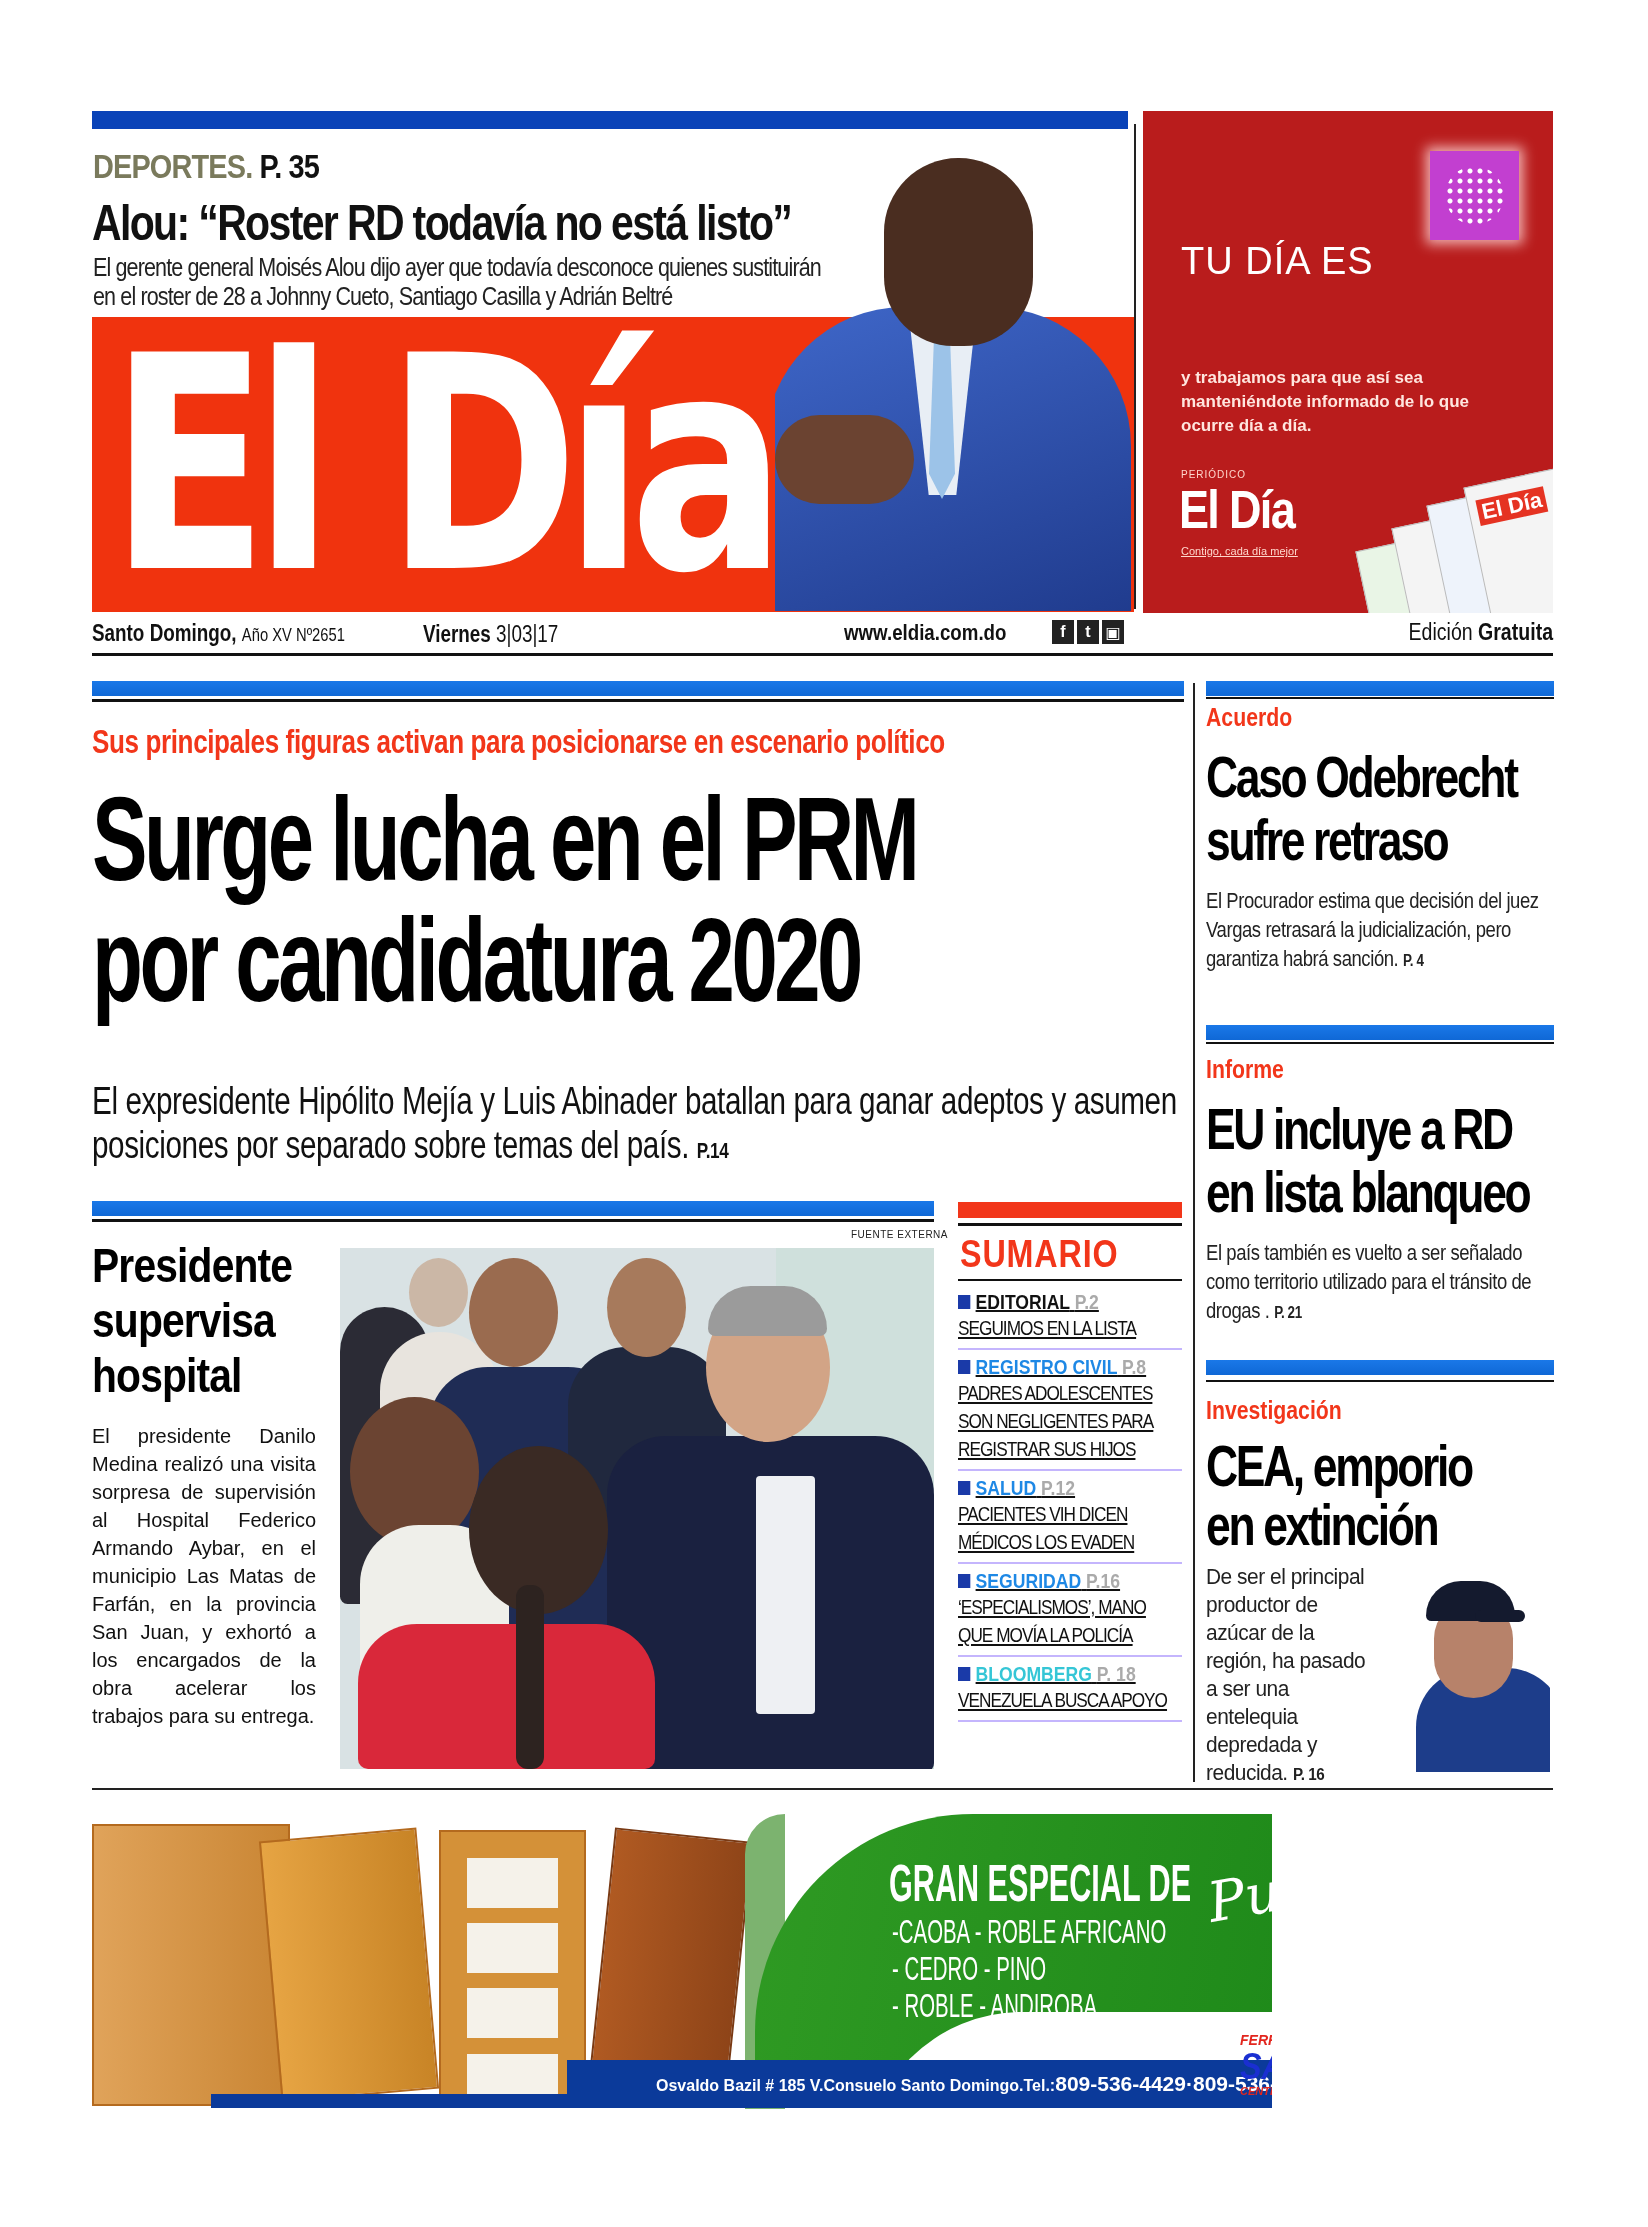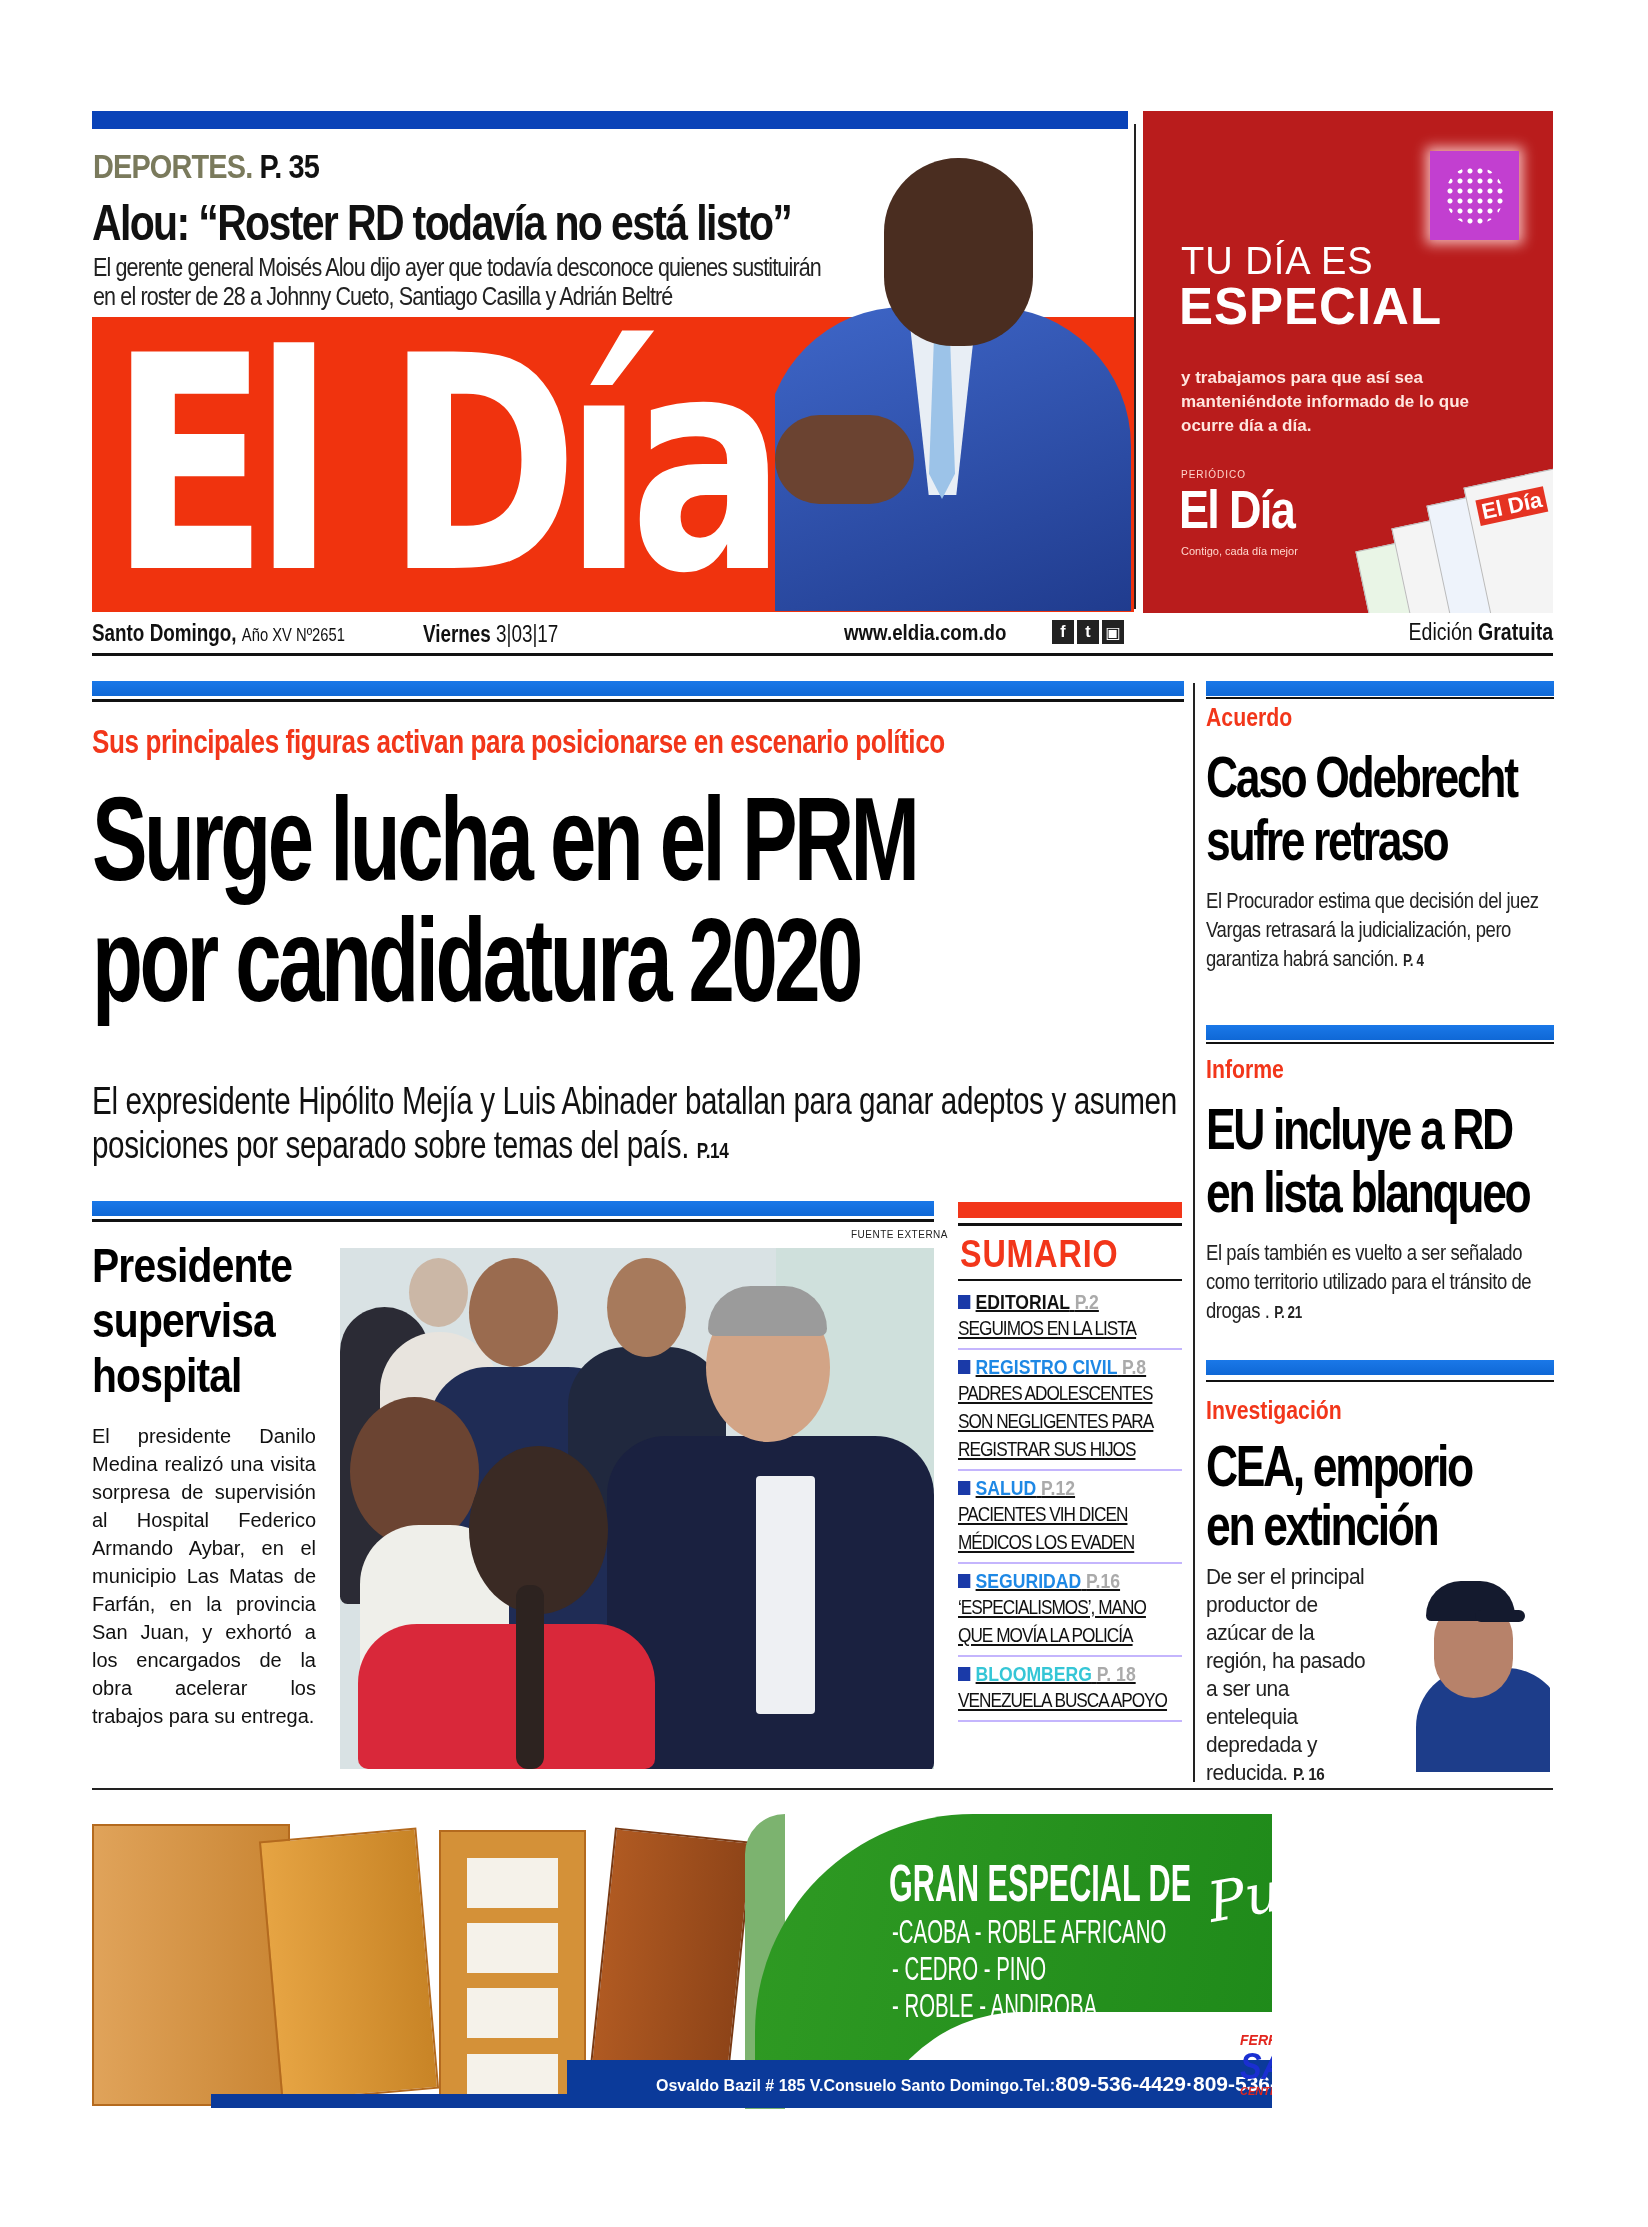--- a/index.html
+++ b/index.html
@@ -29,21 +29,21 @@
 
   
   .ad-top { left: 1143px; top: 111px; width: 410px; height: 502px; background: #b91c1c; overflow: hidden; }
   .ad-icon { position: absolute; left: 287px; top: 40px; width: 89px; height: 89px; background: #c23fd0; box-shadow: 0 0 12px 4px rgba(255,220,220,0.8); display: flex; align-items: center; justify-content: center; }
   .ad-icon .dots { width: 59px; height: 59px; border-radius: 50%; background: radial-gradient(circle, #fff 2px, transparent 3px) 0 0/10px 10px; clip-path: circle(50%); }
   .ad-line1 { position: absolute; left: 38px; top: 129px; font-size: 38px; color: #fff; letter-spacing: 1px; }
   .ad-line2 { position: absolute; left: 36px; top: 166px; font-size: 51px; font-weight: 700; color: #fff; letter-spacing: 1px; }
   .ad-body { position: absolute; left: 38px; top: 255px; width: 297px; font-size: 17px; line-height: 24px; color: #ffe6df; font-weight: 700; }
   .ad-periodico { position: absolute; left: 38px; top: 358px; font-size: 10px; color: #ffd6cc; letter-spacing: 1px; }
   .ad-logo { position: absolute; left: 36px; top: 368px; font-size: 53px; font-weight: 700; color: #fff; letter-spacing: -2px; transform: scaleX(0.85); transform-origin: left; }
-  .ad-slogan { position: absolute; left: 38px; top: 434px; font-size: 11px; color: #ffd6cc; }
+  .ad-slogan { position: absolute; left: 38px; top: 434px; font-size: 11px; color: #ffd6cc; text-decoration: underline; }
   .ad-papers { position: absolute; left: 218px; top: 376px; width: 228px; height: 158px; transform: rotate(-12deg); }
   .paper { position: absolute; background: #f4f4f4; border: 1px solid #bbb; }
   .paper .mini { position: absolute; left: 8px; top: 14px; background: #e53322; color: #fff; font-weight: 700; font-size: 22px; padding: 0 4px; }
 
   
   .datebar { left: 92px; top: 616px; width: 1461px; height: 36px; }
   .db-city { position: absolute; left: 0; top: 4px; font-size: 23px; font-weight: 700; transform: scaleX(0.82); transform-origin: left; white-space: nowrap; }
   .db-city .small { font-weight: 400; font-size: 18px; }
   .db-date { position: absolute; left: 331px; top: 5px; font-size: 23px; font-weight: 700; transform: scaleX(0.82); transform-origin: left; white-space: nowrap; }
   .db-date .n { font-weight: 400; }
@@ -147,21 +147,20 @@
     <div class="p-head"></div>
     <div class="p-hand"></div>
   </div>
 </div>
 
 <div class="abs ad-top">
   <div class="ad-icon">
       <div class="dots"></div>
     </div>
   <div class="ad-line1">TU DÍA ES</div>
-  <div class="ad-line2">ESPECIAL</div>
   <div class="ad-body">y trabajamos para que así sea manteniéndote informado de lo que ocurre día a día.</div>
   <div class="ad-periodico">PERIÓDICO</div>
   <div class="ad-logo">El Día</div>
   <div class="ad-slogan">Contigo, cada día mejor</div>
   <div class="ad-papers">
     <div class="paper" style="left:0; top:40px; width:119px; height:129px; background:#e9f5e6;"></div>
     <div class="paper" style="left:40px; top:25px; width:119px; height:139px;"></div>
     <div class="paper" style="left:79px; top:10px; width:119px; height:149px; background:#eef3fb;"></div>
     <div class="paper" style="left:119px; top:0; width:129px; height:158px;">
         <span class="mini">El Día</span>

